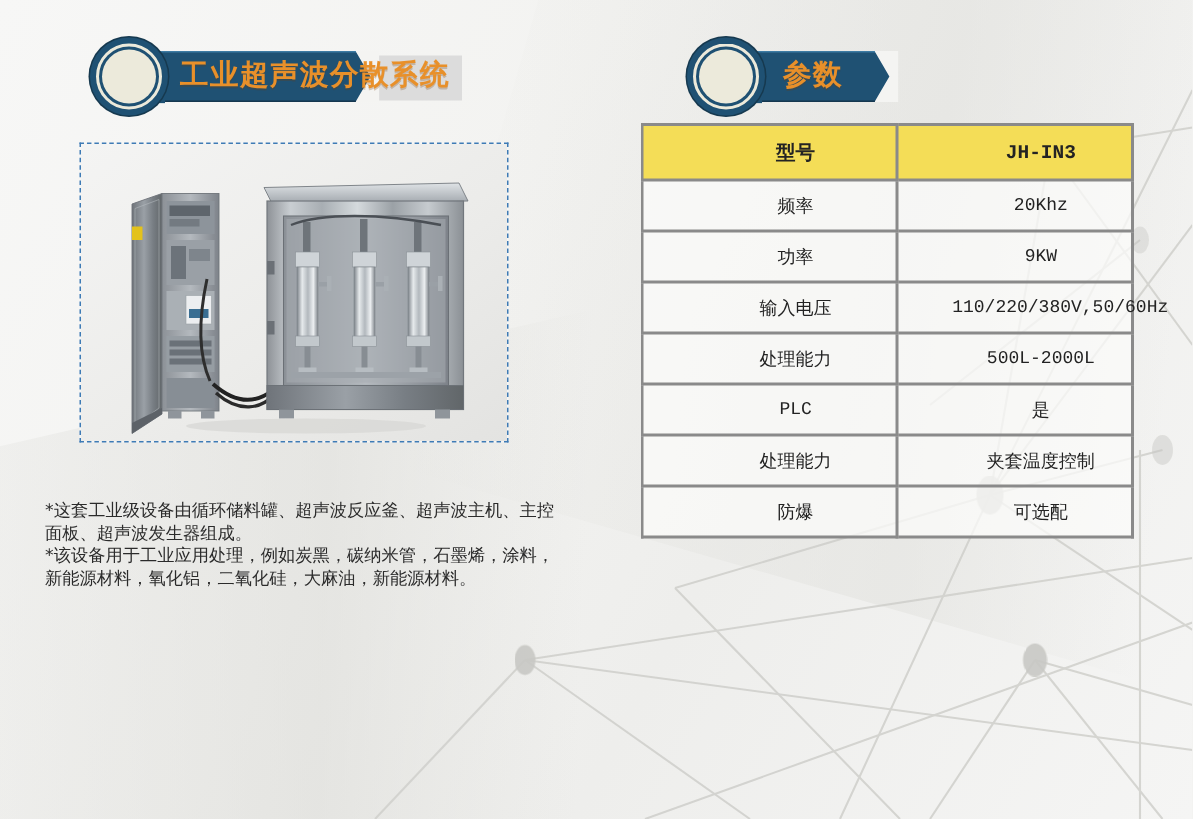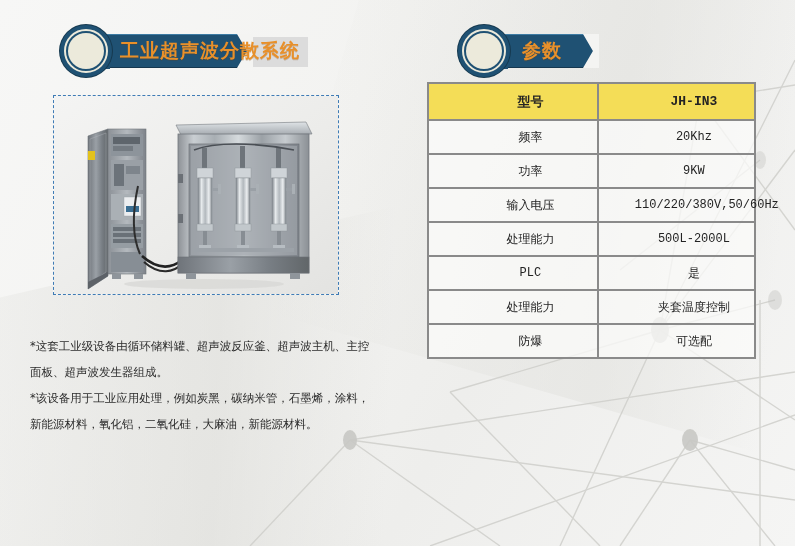--- a/index.html
+++ b/index.html
@@ -146,21 +146,21 @@
   }
 
   
   #desc {
     position: absolute;
     left: 30px;
     top: 333px;
     width: 350px;
     color: #2b2b2b;
     font-size: 11.5px;
-    line-height: 26px;
+    line-height: 15px;
     font-family: "DejaVu Sans", "Liberation Sans", sans-serif;
   }
   #desc p { margin: 0; }
 
   
   #spec-table {
     position: absolute;
     left: 427px;
     top: 82px;
     width: 329px;

